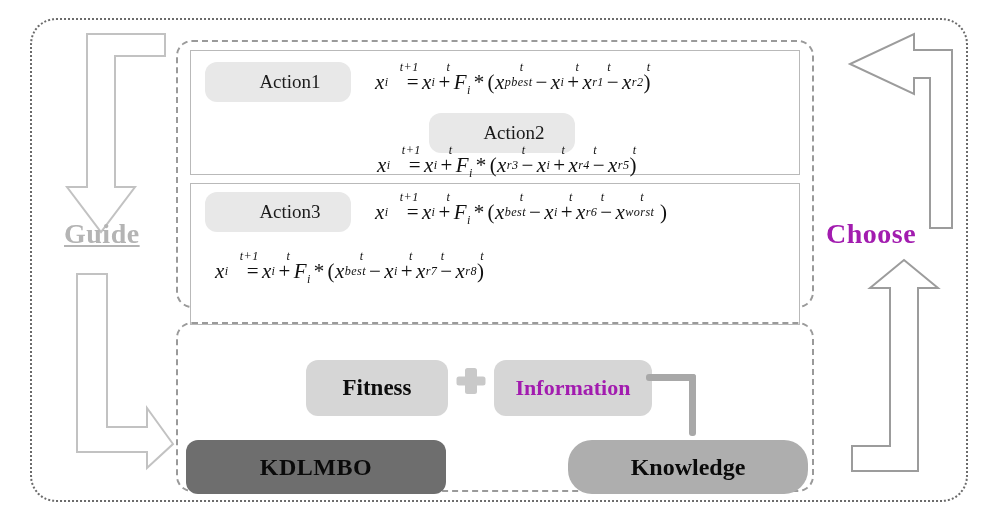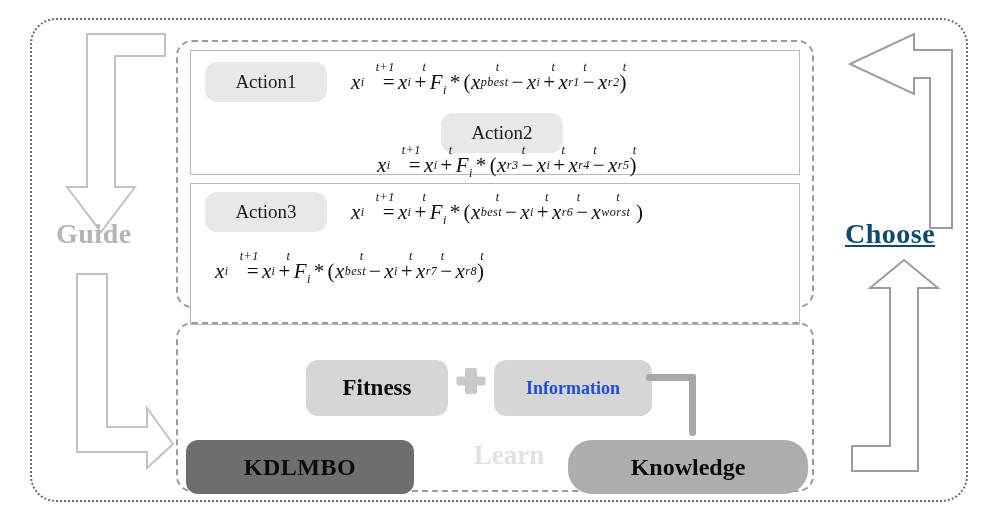--- a/index.html
+++ b/index.html
@@ -86,20 +86,21 @@
     height: 40px;
     background: #e8e8e8;
     border-radius: 12px;
     display: flex;
     align-items: center;
     justify-content: center;
     font-size: 19px;
     color: #1a1a1a;
     font-family: "Liberation Serif", serif;
     flex: 0 0 auto;
+    padding-left: 24px;
   }
   .formula {
     margin-left: 24px;
     font-size: 21px;
     color: #101010;
     font-family: "Liberation Serif", serif;
     white-space: nowrap;
     letter-spacing: 0.4px;
   }
   .formula i {
@@ -170,27 +171,27 @@
     top: 366px;
     width: 30px;
     height: 30px;
   }
   #box-information {
     left: 494px;
     top: 352px;
     width: 158px;
     height: 56px;
     background: #d6d6d6;
-    color: #1d4ed8;
-    font-size: 18px;
+    color: #a21caf;
+    font-size: 22px;
   }
   #box-kdlmbo {
     left: 186px;
     top: 432px;
-    width: 228px;
+    width: 260px;
     height: 54px;
     background: #6e6e6e;
     color: #0a0a0a;
     font-size: 24px;
     letter-spacing: 0.5px;
   }
   #label-learn {
     position: absolute;
     left: 446px;
     top: 440px;
@@ -233,29 +234,29 @@
 
   
   .side-label {
     position: absolute;
     font-family: "Liberation Serif", serif;
     font-weight: bold;
     font-size: 28px;
     letter-spacing: 0.5px;
   }
   #label-guide {
-    left: 56px;
+    left: 64px;
     top: 218px;
     color: #b4b4b4;
+    text-decoration: underline;
   }
   #label-choose {
-    left: 845px;
+    left: 826px;
     top: 218px;
-    color: #0c4a6e;
-    text-decoration: underline;
+    color: #a21caf;
   }
 
   
   .arrow-svg {
     position: absolute;
   }
   .arrow-path {
     fill: #ffffff;
     stroke: #c2c2c2;
     stroke-width: 2;
@@ -331,17 +332,16 @@
     <path d="M 11.5 2 h 7 a 2.5 2.5 0 0 1 2.5 2.5 v 6 h 6 a 2.5 2.5 0 0 1 2.5 2.5 v 4 a 2.5 2.5 0 0 1 -2.5 2.5 h -6 v 6 a 2.5 2.5 0 0 1 -2.5 2.5 h -7 a 2.5 2.5 0 0 1 -2.5 -2.5 v -6 h -6 a 2.5 2.5 0 0 1 -2.5 -2.5 v -4 a 2.5 2.5 0 0 1 2.5 -2.5 h 6 v -6 a 2.5 2.5 0 0 1 2.5 -2.5 z" fill="#c9c9c9"></path>
   </svg>
 
   <div class="soft-box" id="box-information">Information</div>
 
   <div class="connector-h"></div>
   <div class="connector-v"></div>
 
   <div class="soft-box" id="box-kdlmbo">KDLMBO</div>
 
-  <div id="label-learn">Learn</div>
 
   <div class="soft-box" id="box-knowledge">Knowledge</div>
 
 </div>
 
 </body></html>

